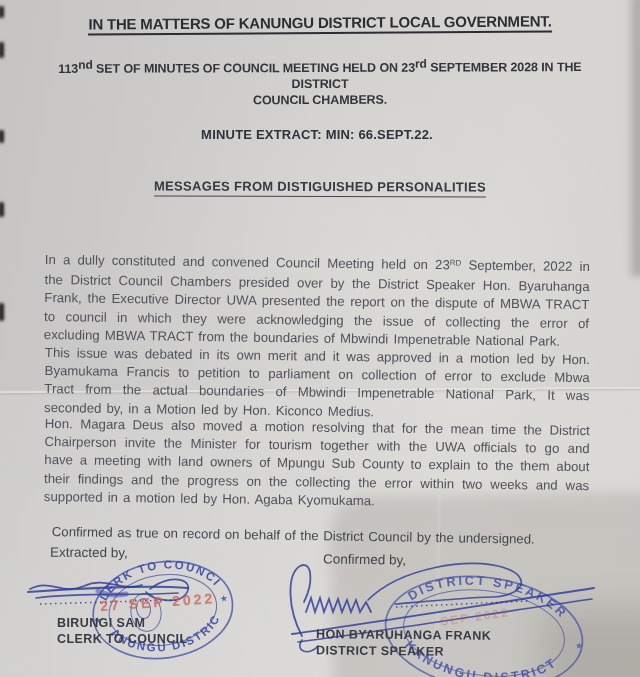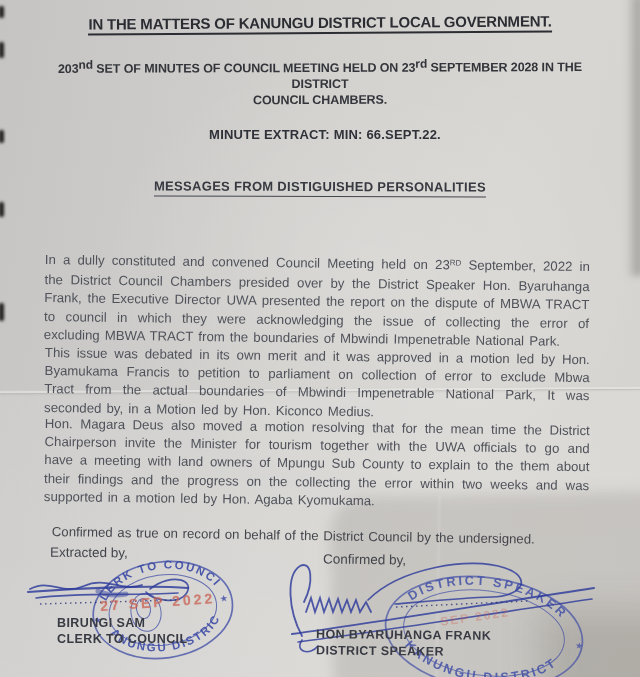--- a/index.html
+++ b/index.html
@@ -28,21 +28,21 @@
   .edge-mark{left:-1px;width:5px;background:#22211f;filter:blur(1.5px);border-radius:2px;}
   .m1{top:6px;height:12px;} .m2{top:42px;height:16px;} .m3{top:130px;height:13px;}
   .m4{top:202px;height:15px;} .m5{top:303px;height:18px;}
   
   .title-wrap{left:0;top:14px;width:640px;text-align:center;transform:rotate(-0.4deg);}
   .title{display:inline-block;font-size:15px;font-weight:700;letter-spacing:-0.2px;
     color:#2b2d33;border-bottom:2px solid #2b2d33;padding-bottom:1px;}
   .subtitle{left:30px;top:60px;width:580px;text-align:center;font-weight:700;
     font-size:12.5px;line-height:16px;color:#33353b;letter-spacing:-0.1px;transform:rotate(-0.2deg);}
   .sup{font-size:12px;position:relative;top:-4px;}
-  .minute-extract{left:16px;top:127px;width:618px;text-align:center;font-weight:700;
+  .minute-extract{left:8px;top:127px;width:618px;text-align:center;font-weight:700;
     font-size:13px;color:#303239;letter-spacing:0.2px;}
   .section-heading{left:0;top:177px;width:640px;text-align:center;transform:rotate(0.2deg);}
   .u2{display:inline-block;font-size:13px;font-weight:700;letter-spacing:0.3px;color:#383a41;
     border-bottom:1.8px solid #44464d;padding-bottom:1.5px;}
   .report-heading{left:62px;top:201px;width:560px;transform:rotate(0.1deg);}
   .report-heading .prefix{font-size:13px;font-weight:700;color:#383a41;margin-right:2px;}
   
   .para{left:45px;width:545px;font-size:13.2px;line-height:18.2px;color:#4f525a;
     word-spacing:1.5px;transform-origin:left top;transform:rotate(0.75deg);}
   .p1{top:251px;} .p2{top:344px;} .p3{top:415px;}
@@ -95,21 +95,21 @@
   <div class="abs edge-mark m2"></div>
   <div class="abs edge-mark m3"></div>
   <div class="abs edge-mark m4"></div>
   <div class="abs edge-mark m5"></div>
 
   <div class="abs title-wrap">
     <span class="title">IN THE MATTERS OF KANUNGU DISTRICT LOCAL GOVERNMENT.</span>
   </div>
 
   <div class="abs subtitle">
-    <div><span>203</span><span class="sup">nd</span><span> SET OF  MINUTES OF COUNCIL MEETING HELD ON 23</span><span class="sup">rd</span><span> SEPTEMBER 2028 IN THE DISTRICT</span></div>
+    <div><span>113</span><span class="sup">nd</span><span> SET OF  MINUTES OF COUNCIL MEETING HELD ON 23</span><span class="sup">rd</span><span> SEPTEMBER 2028 IN THE DISTRICT</span></div>
     <div>COUNCIL CHAMBERS.</div>
   </div>
 
   <div class="abs minute-extract">MINUTE EXTRACT: MIN: 66.SEPT.22.</div>
 
   <div class="abs section-heading">
     <span class="u2">MESSAGES FROM DISTIGUISHED PERSONALITIES</span>
   </div>
 
 

